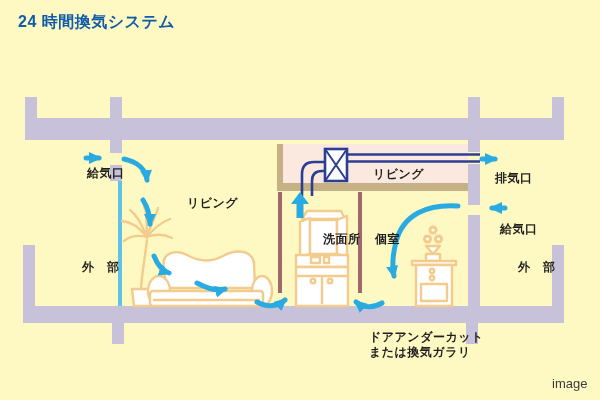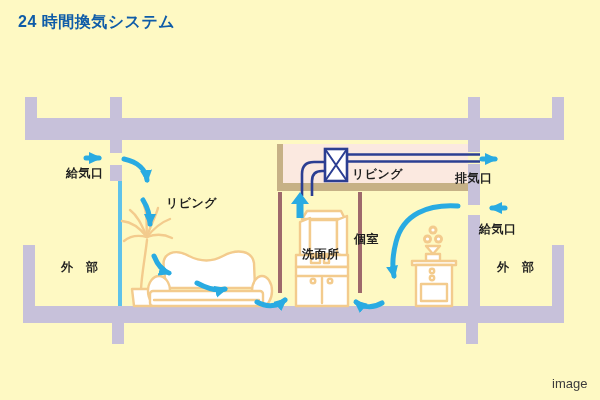--- a/index.html
+++ b/index.html
@@ -1,21 +1,21 @@
 <!DOCTYPE html>
 <html style="--wall: #c7c1da; --ceiling: #fbe9e0; --ceiling_border: #c6b186; --maroon: #9e696c; --arrow: #29abe2; --duct: #2b3e92; --furniture: #f3cb8d; --window: #5fc2ea; --title: #0f5ca8; --text: #1f1f1f;"><head>
 <meta charset="utf-8">
 <style>
   html,body{margin:0;padding:0;background:#fff;}
   .page{position:relative;width:600px;height:400px;background:#fef9c3;overflow:hidden;
         font-family:"Liberation Sans","DejaVu Sans",sans-serif;}
   .title{position:absolute;left:18px;top:12px;font-size:16px;font-weight:bold;
          color:var(--title);letter-spacing:.5px;white-space:nowrap;}
   .lbl{position:absolute;font-size:12px;font-weight:600;color:var(--text);
-       letter-spacing:.5px;white-space:nowrap;line-height:15px;}
+       letter-spacing:.5px;white-space:nowrap;line-height:15px;margin-left:21px;}
   .wm{position:absolute;left:552px;top:376px;font-size:13px;color:#3c3c3c;}
   svg{position:absolute;left:0;top:0;}
   .wall{fill:var(--wall);}
   .maroon{fill:var(--maroon);}
   .win{fill:var(--window);}
   .ceil{fill:var(--ceiling);}
   .ceilb{fill:var(--ceiling_border);}
   .furn{stroke:var(--furniture);stroke-width:2.4;fill:none;stroke-linecap:round;stroke-linejoin:round;}
   .furnw{stroke:var(--furniture);stroke-width:2.4;fill:#fff;stroke-linecap:round;stroke-linejoin:round;}
   .furnf{fill:var(--furniture);}
@@ -146,20 +146,24 @@
       <path class="arrow" d="M458 206 C428 204 403 214 396 242 C392 257 392 266 394 276" marker-end="url(#ah)"></path>
       <path class="arrow" d="M482 159 L495 159" marker-end="url(#ah)"></path>
       <path class="arrow" d="M505 208 L492 208" marker-end="url(#ah)"></path>
     </g>
   </svg>
 
   <div class="lbl" style="left:66px;top:166px">給気口</div>
   <div class="lbl" style="left:166px;top:196px">リビング</div>
   <div class="lbl" style="left:61px;top:260px">外　部</div>
   <div class="lbl" style="left:352px;top:167px">リビング</div>
-  <div class="lbl" style="left:455px;top:171px">排気口</div>
+  <div class="lbl" style="left:474px;top:171px">排気口</div>
   <div class="lbl" style="left:479px;top:222px">給気口</div>
   <div class="lbl" style="left:497px;top:260px">外　部</div>
-  <div class="lbl" style="left:302px;top:247px">洗面所</div>
+  <div class="lbl" style="left:302px;top:232px">洗面所</div>
   <div class="lbl" style="left:354px;top:232px">個室</div>
+  <div class="lbl" style="left:348px;top:330px">
+    <div>ドアアンダーカット</div>
+    <div>または換気ガラリ</div>
+  </div>
 
   <div class="wm">image</div>
 </div>
 
 </body></html>

